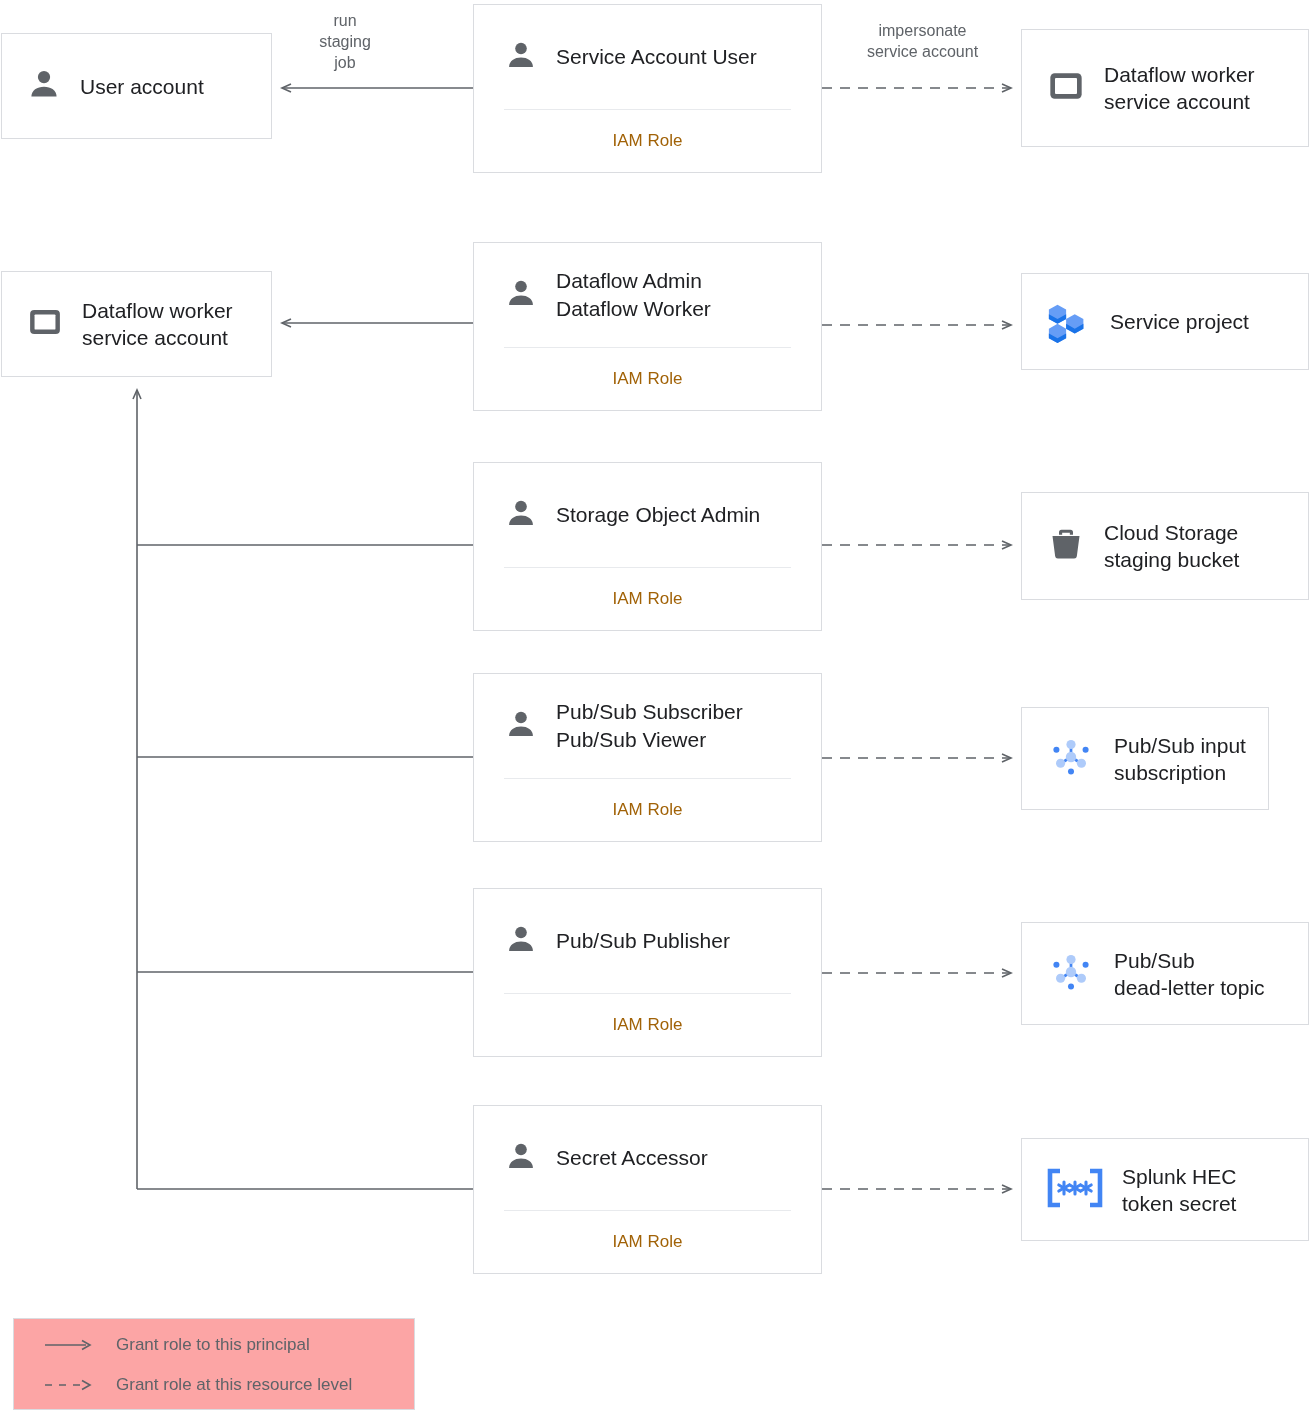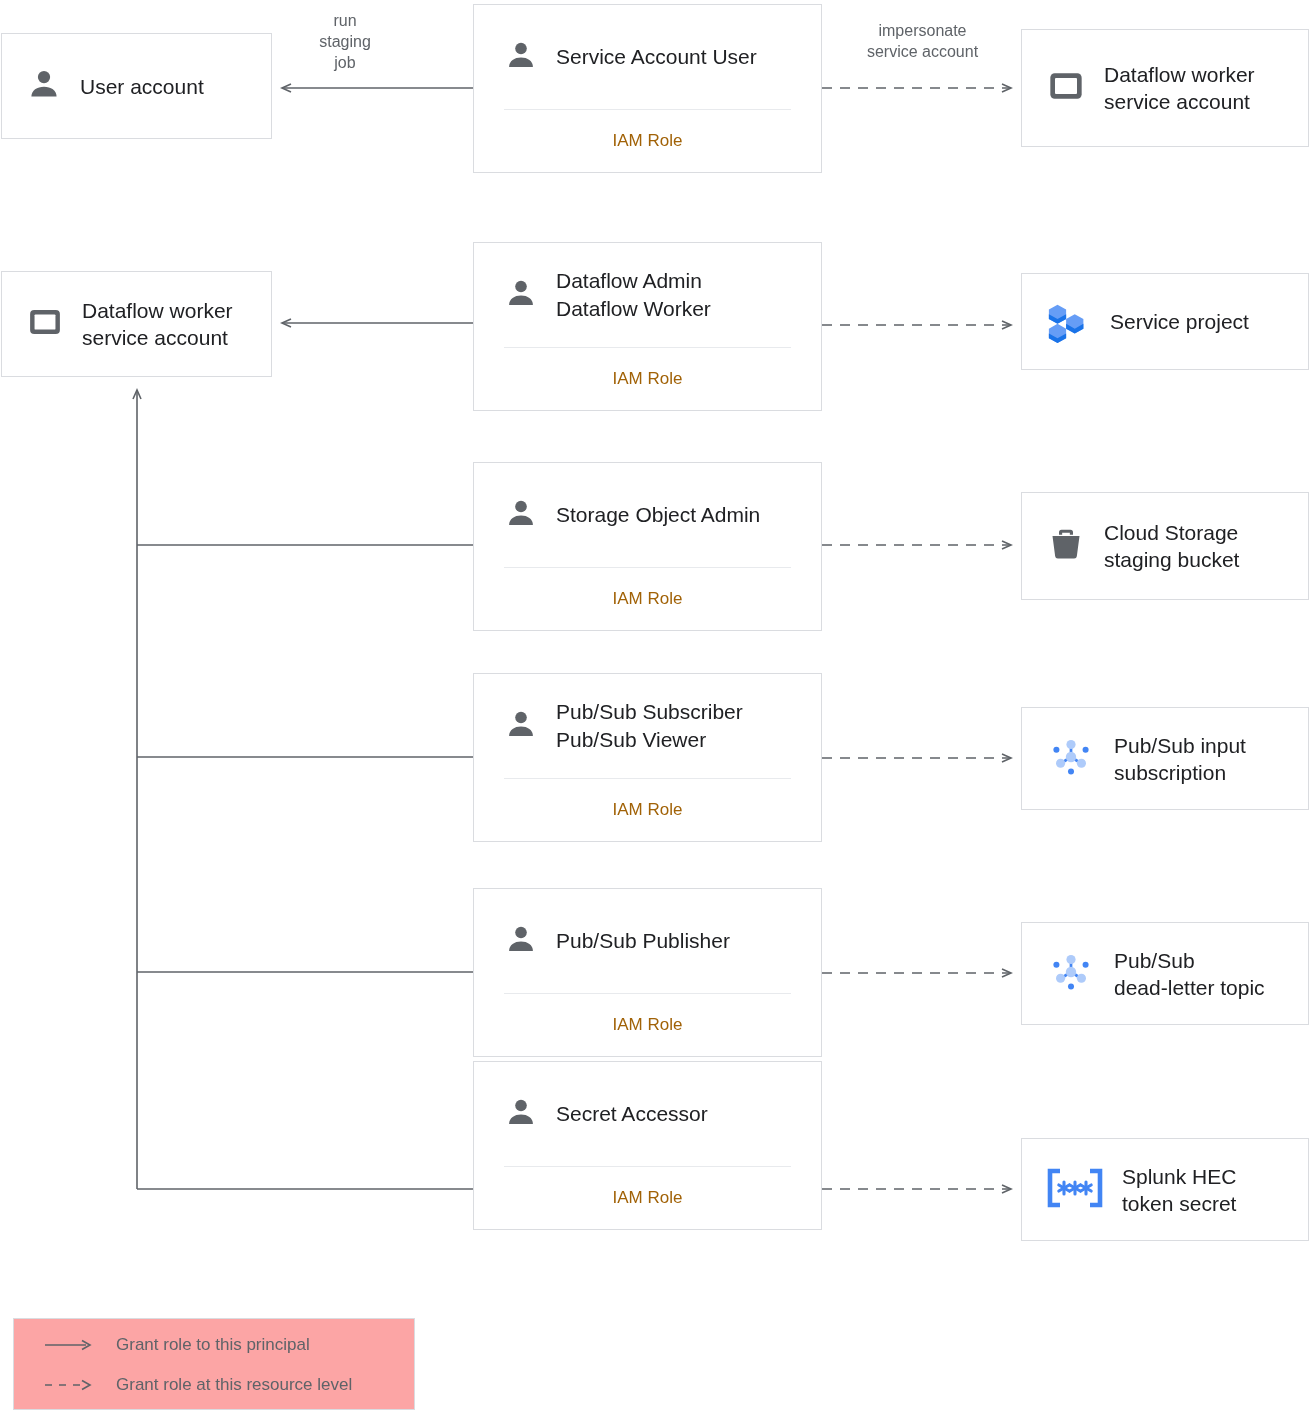--- a/index.html
+++ b/index.html
@@ -266,21 +266,21 @@
           <path d="M3.6 20.4c0-4.2 3.8-6.6 8.4-6.6s8.4 2.4 8.4 6.6z" fill="#5f6368"></path>
         </svg>
       </span>
       <span class="role-label">Pub/Sub Subscriber
 Pub/Sub Viewer</span>
     </div>
     <div class="divider"></div>
     <div class="foot">IAM Role</div>
   </div>
 
-  <div class="box entity" style="left:1021px;top:707px;width:288px;height:103px;">
+  <div class="box entity" style="left:1021px;top:707px;width:248px;height:103px;">
     <span class="icon">
       <svg width="50" height="50" viewBox="0 0 48 48" xmlns="http://www.w3.org/2000/svg">
         <line x1="24" y1="24" x2="24" y2="13" stroke="#4285f4" stroke-width="2.6"></line>
         <line x1="24" y1="24" x2="14.5" y2="30" stroke="#4285f4" stroke-width="2.6"></line>
         <line x1="24" y1="24" x2="33.5" y2="30" stroke="#4285f4" stroke-width="2.6"></line>
         <circle cx="24" cy="24" r="5" fill="#aecbfa"></circle>
         <circle cx="24" cy="12" r="4.4" fill="#aecbfa"></circle>
         <circle cx="14" cy="30" r="4.4" fill="#aecbfa"></circle>
         <circle cx="34" cy="30" r="4.4" fill="#aecbfa"></circle>
         <circle cx="10" cy="17" r="2.9" fill="#4285f4"></circle>
@@ -318,21 +318,21 @@
         <circle cx="34" cy="30" r="4.4" fill="#aecbfa"></circle>
         <circle cx="10" cy="17" r="2.9" fill="#4285f4"></circle>
         <circle cx="38" cy="17" r="2.9" fill="#4285f4"></circle>
         <circle cx="24" cy="38" r="2.9" fill="#4285f4"></circle>
       </svg>
     </span>
     <span class="label">Pub/Sub
 dead-letter topic</span>
   </div>
 
-  <div class="box rolecard" style="left:473px;top:1061px;width:349px;height:169px;">
+  <div class="box rolecard" style="left:473px;top:1105px;width:349px;height:169px;">
     <div class="top">
       <span class="icon">
         <svg width="34" height="34" viewBox="0 0 24 24" xmlns="http://www.w3.org/2000/svg">
           <circle cx="12" cy="7.4" r="4.1" fill="#5f6368"></circle>
           <path d="M3.6 20.4c0-4.2 3.8-6.6 8.4-6.6s8.4 2.4 8.4 6.6z" fill="#5f6368"></path>
         </svg>
       </span>
       <span class="role-label">Secret Accessor</span>
     </div>
     <div class="divider"></div>

